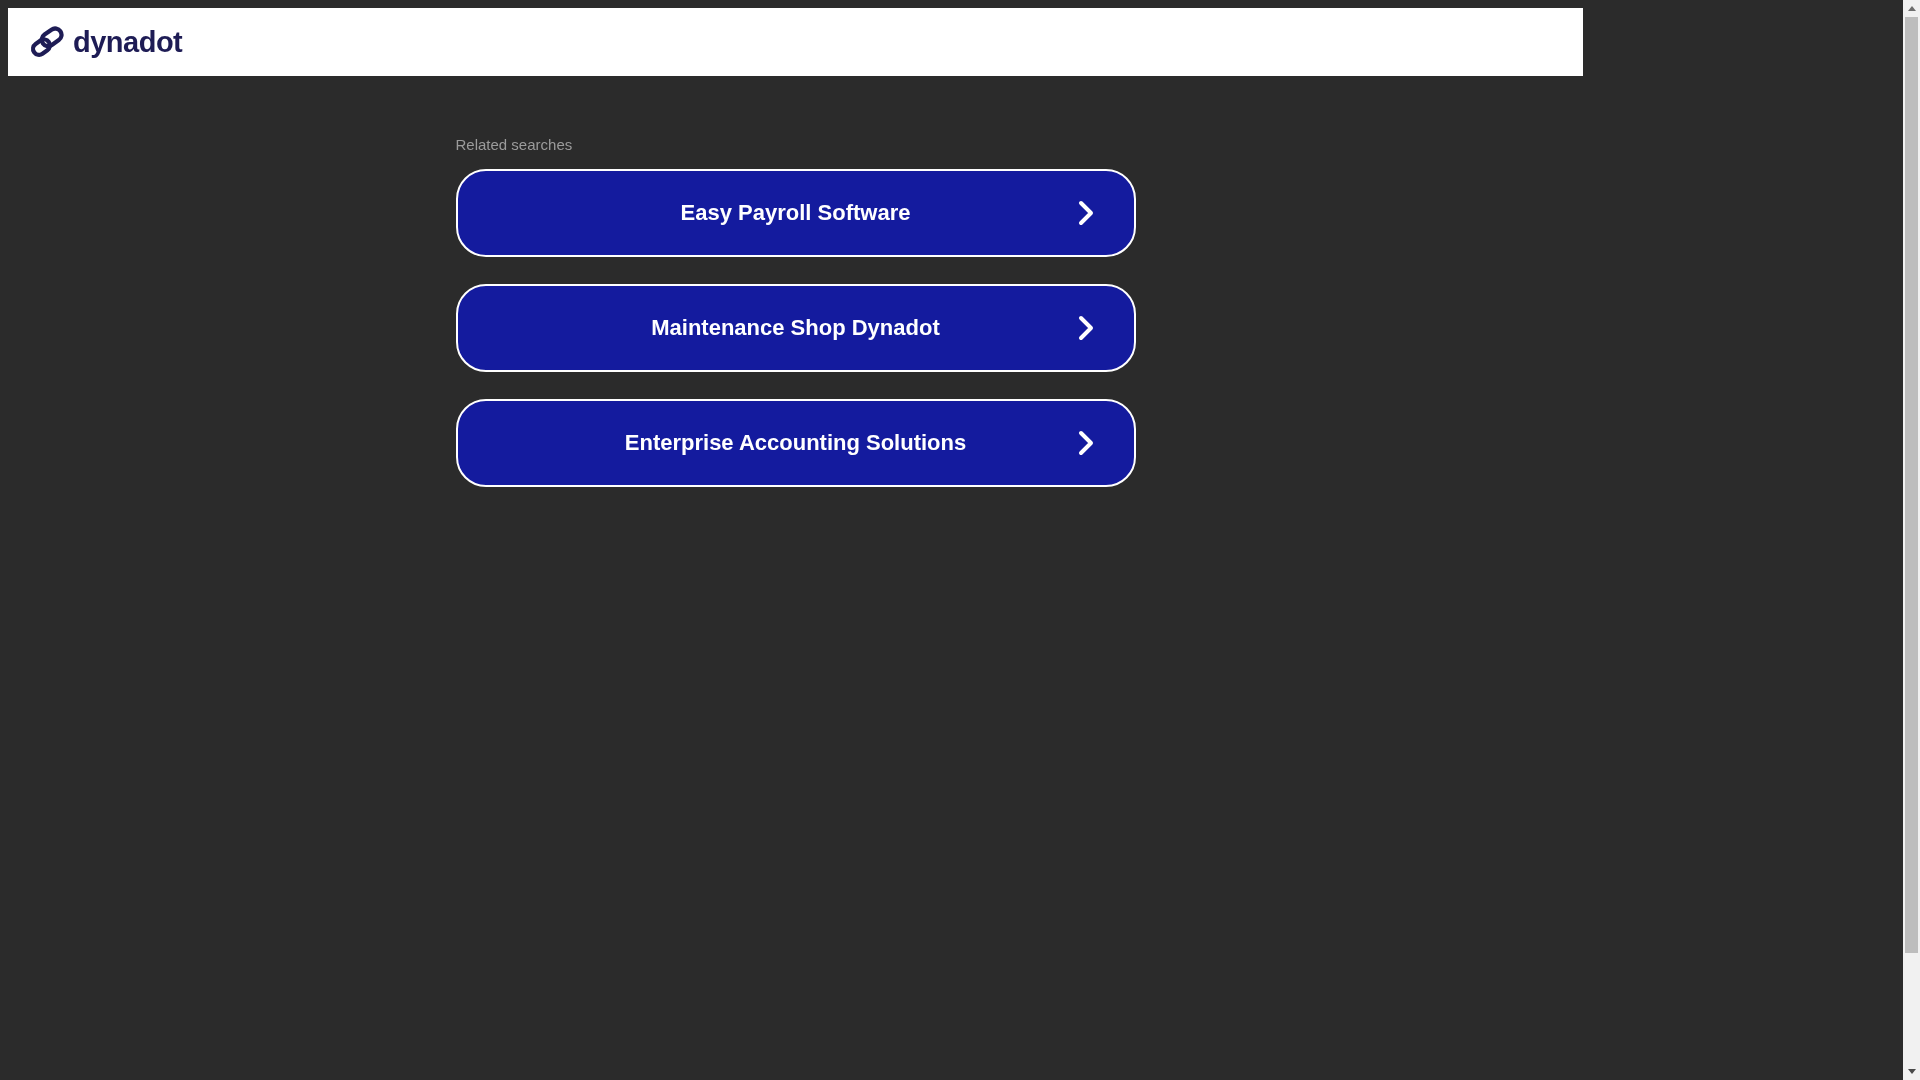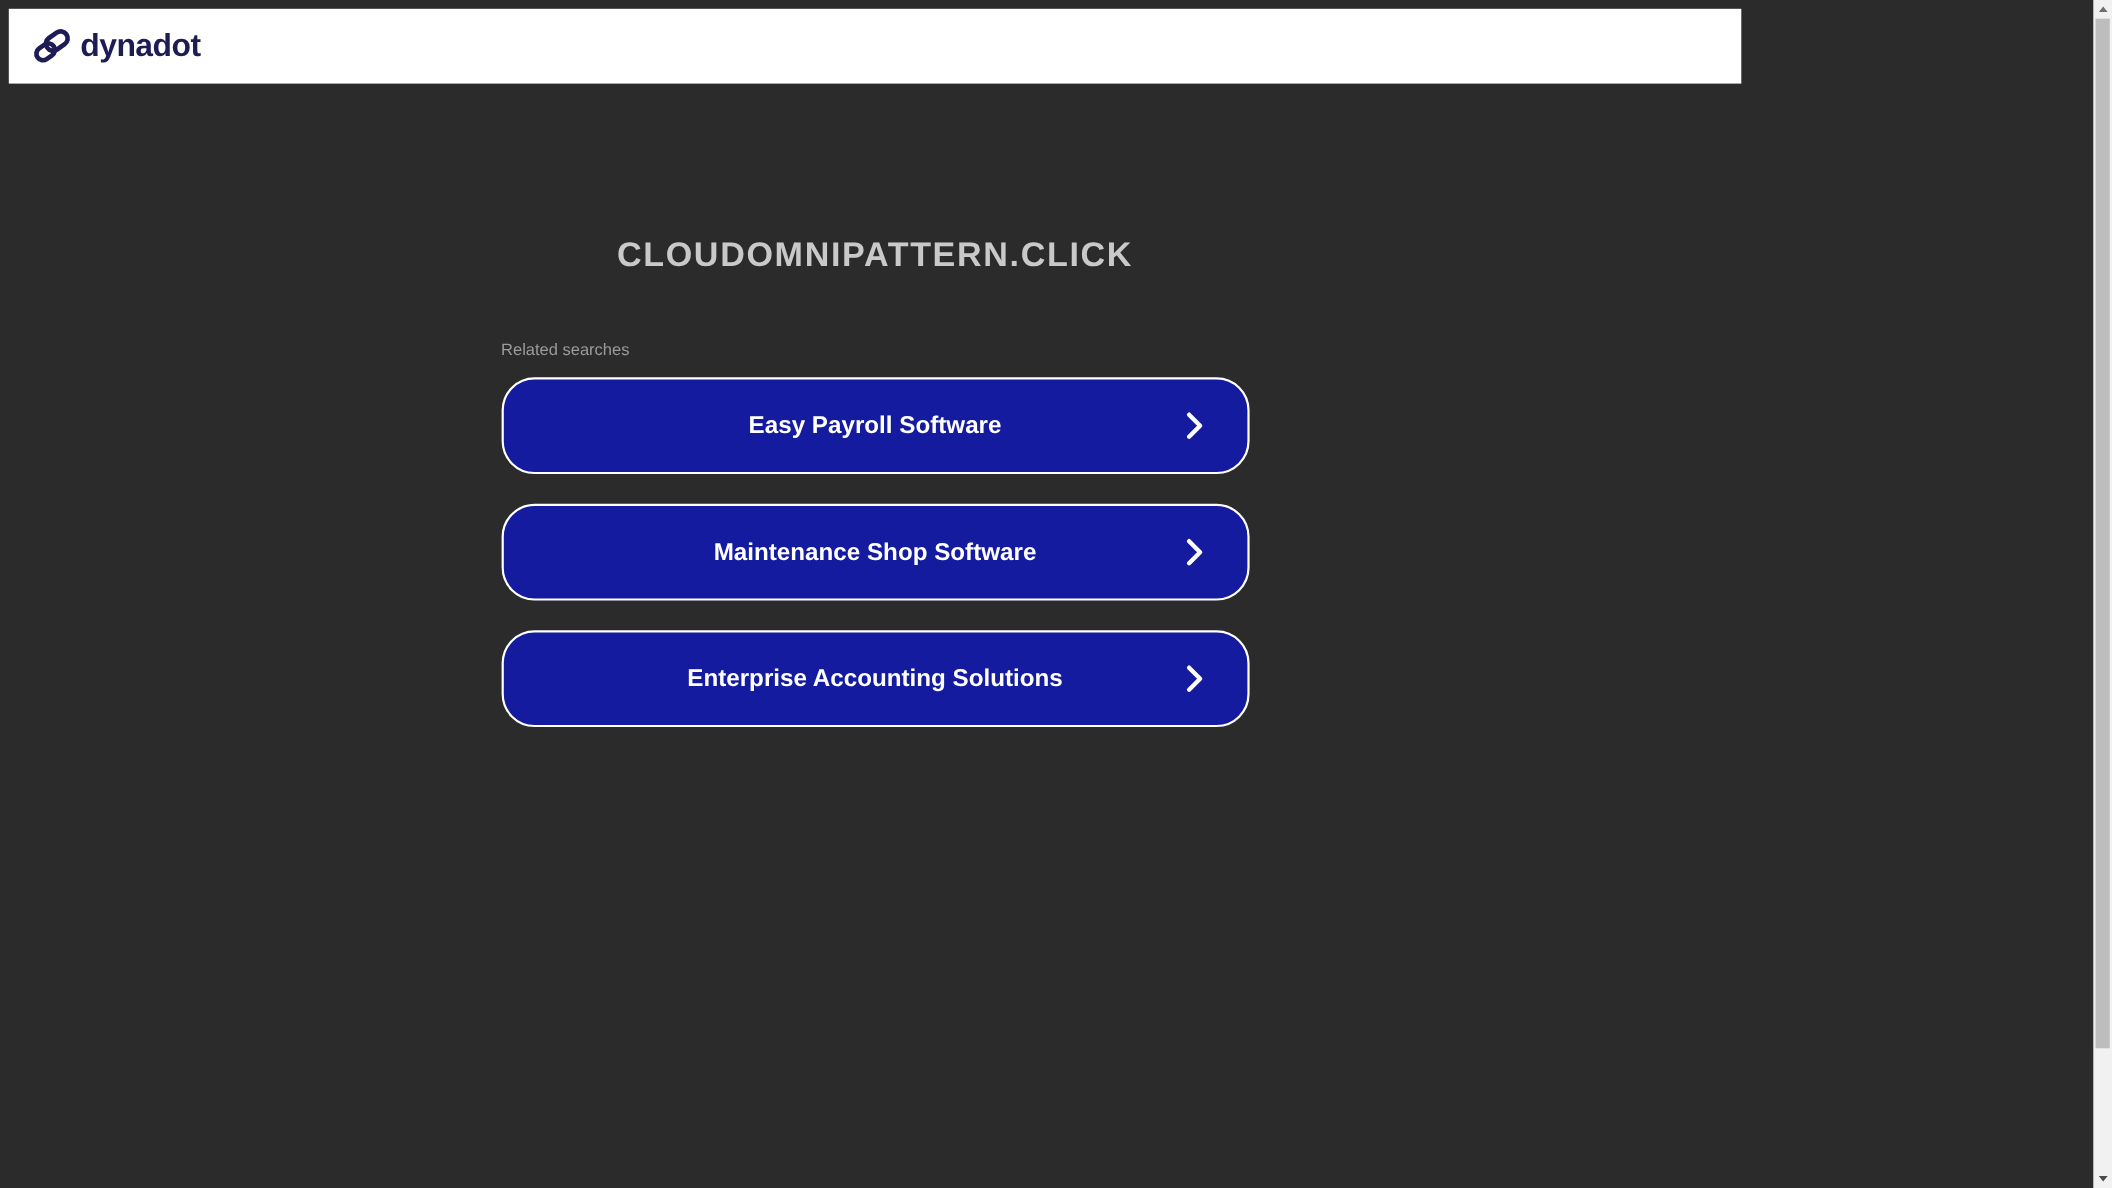--- a/index.html
+++ b/index.html
@@ -138,35 +138,34 @@
             <rect x="13" y="7" width="25" height="15" rx="7.5" transform="rotate(-35 25.5 14.5)"></rect>
             <rect x="3" y="19" width="21" height="14" rx="7" transform="rotate(-35 13.5 26)"></rect>
           </g>
         </svg>
       </span>
       <span class="logo-text">dynadot</span>
     </a>
   </div>
 
   <div class="main">
-    <div class="domain-title">CLOUDOMNIPATTERN.CLICK</div>
 
     <div class="related-label">Related searches</div>
 
     <a class="related-btn">
       <span>Easy Payroll Software</span>
       <span class="chev">
         <svg width="20" height="28" viewBox="0 0 20 28">
           <polyline points="5,4 15,14 5,24" fill="none" stroke="#ffffff" stroke-width="4" stroke-linecap="round" stroke-linejoin="round"></polyline>
         </svg>
       </span>
     </a>
 
     <a class="related-btn">
-      <span>Maintenance Shop Software</span>
+      <span>Maintenance Shop Dynadot</span>
       <span class="chev">
         <svg width="20" height="28" viewBox="0 0 20 28">
           <polyline points="5,4 15,14 5,24" fill="none" stroke="#ffffff" stroke-width="4" stroke-linecap="round" stroke-linejoin="round"></polyline>
         </svg>
       </span>
     </a>
 
     <a class="related-btn">
       <span>Enterprise Accounting Solutions</span>
       <span class="chev">

